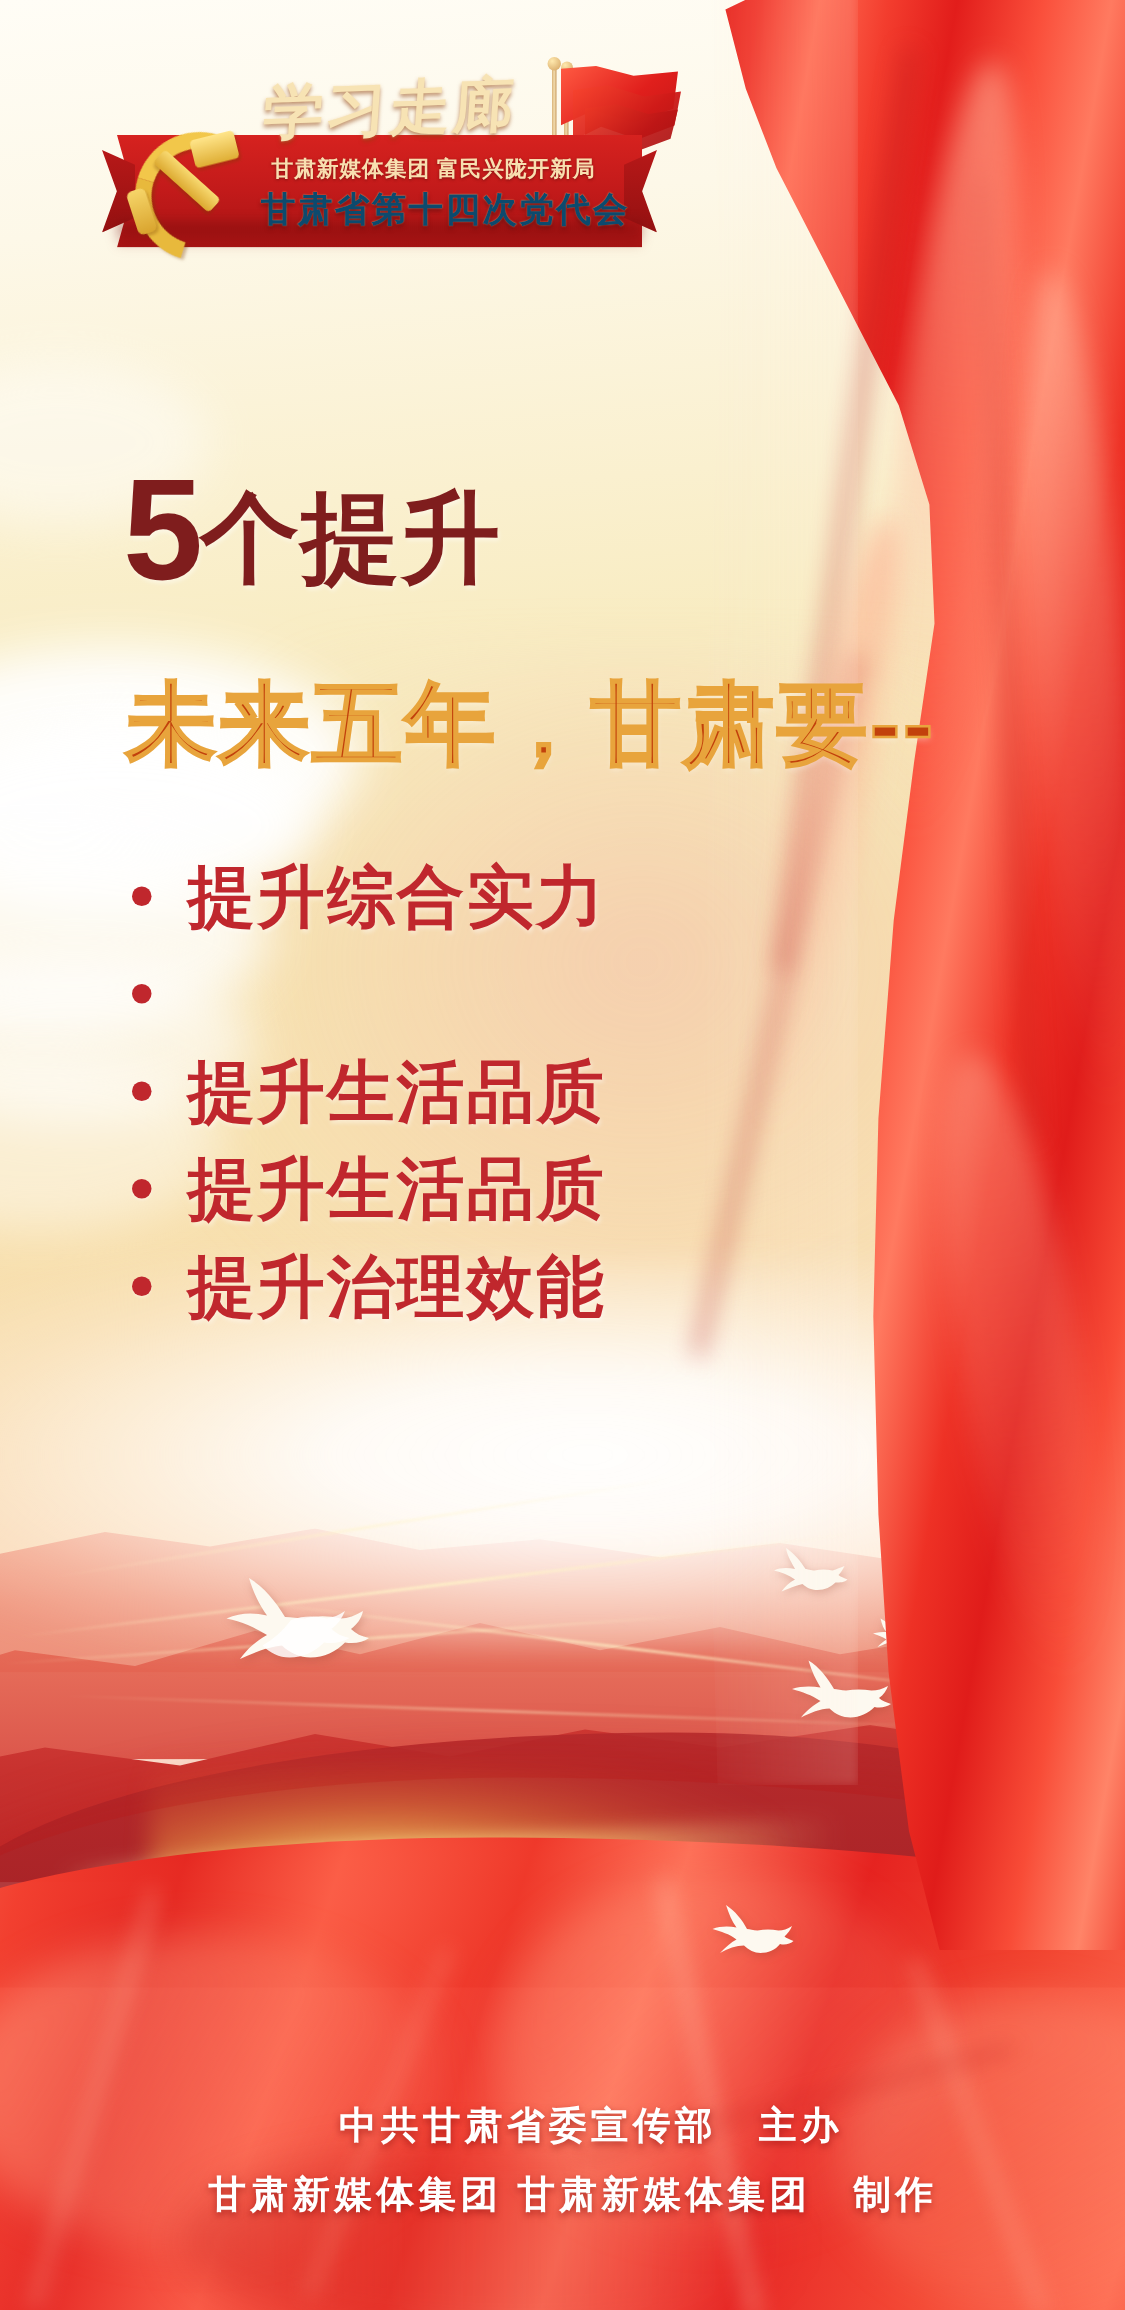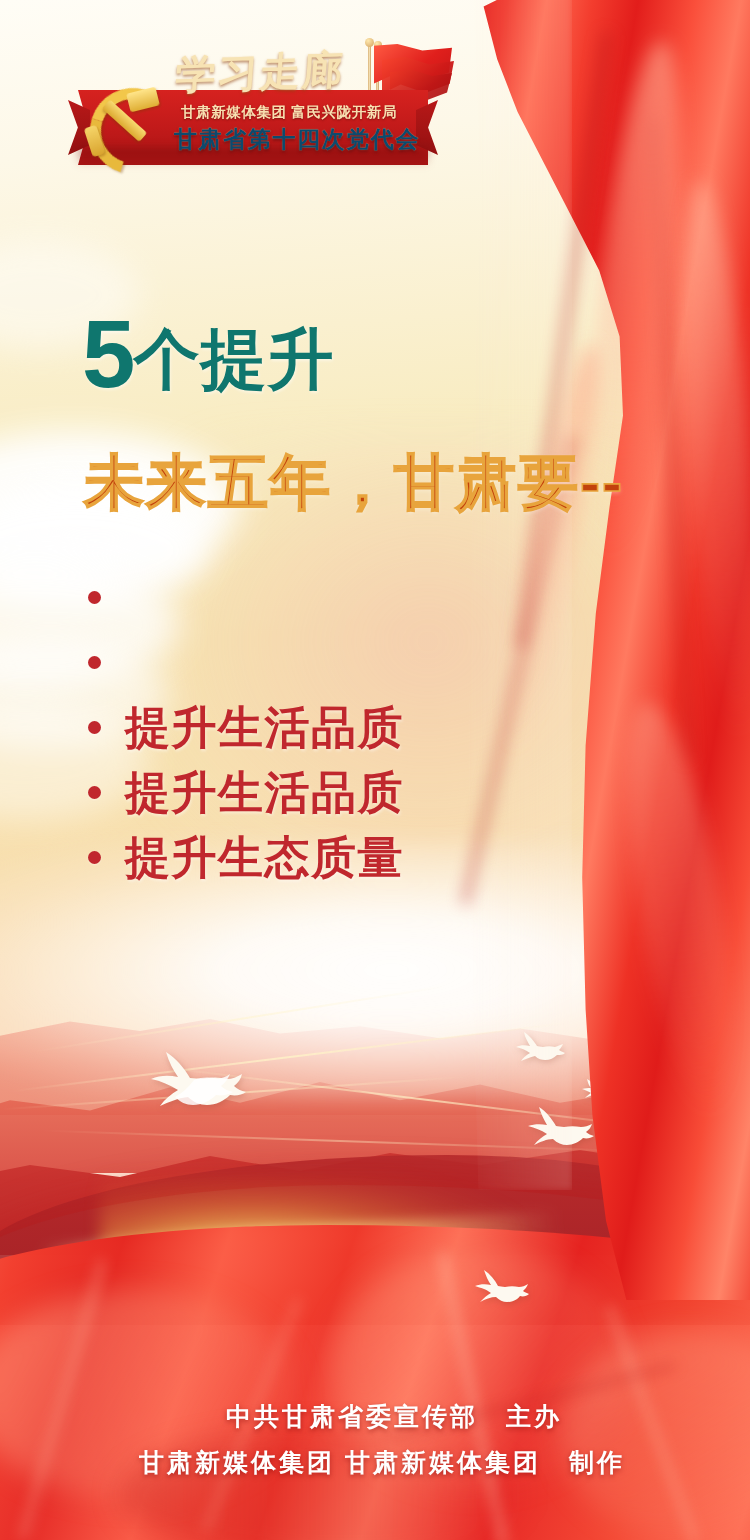--- a/index.html
+++ b/index.html
@@ -310,21 +310,21 @@
     position:absolute;left:80px;top:84px;width:262px;
     font-size:23px;font-weight:700;letter-spacing:1.6px;
     color:#0c4a6e;text-align:right;white-space:nowrap;
     text-shadow:0 2px 3px rgba(110,15,15,.85),0 0 1px #e8c98a;
   }
 
   
   .headline{
     position:absolute;left:82px;top:306px;
     white-space:nowrap;
-    color:#0f766e;
+    color:#7f1d1d;
     font-weight:700;
     text-shadow:1px 2px 3px rgba(255,255,255,.45);
   }
   .headline .num{
     font-size:96px;line-height:96px;
     font-family:"Liberation Sans","DejaVu Sans",sans-serif;
     letter-spacing:-2px;
   }
   .headline .word{
     font-size:66px;line-height:66px;
@@ -492,35 +492,36 @@
 
   <div class="headline">
     <span class="num">5</span><span class="word">个提升</span>
   </div>
 
   <div class="subhead">未来五年，甘肃要--</div>
 
   <div class="bullets">
     <div class="bullet-row">
       <span class="bullet-dot"></span>
+      <span class="bullet-text">提升综合实力</span>
     </div>
     <div class="bullet-row">
       <span class="bullet-dot"></span>
     </div>
     <div class="bullet-row">
       <span class="bullet-dot"></span>
       <span class="bullet-text">提升生活品质</span>
     </div>
     <div class="bullet-row">
       <span class="bullet-dot"></span>
       <span class="bullet-text">提升生活品质</span>
     </div>
     <div class="bullet-row">
       <span class="bullet-dot"></span>
-      <span class="bullet-text">提升生态质量</span>
+      <span class="bullet-text">提升治理效能</span>
     </div>
   </div>
 
   <div class="footer">
     <div class="footer-line fl1">中共甘肃省委宣传部　主办</div>
     <div class="footer-line fl2">甘肃新媒体集团 甘肃新媒体集团　制作</div>
   </div>
 
 </div>
 

